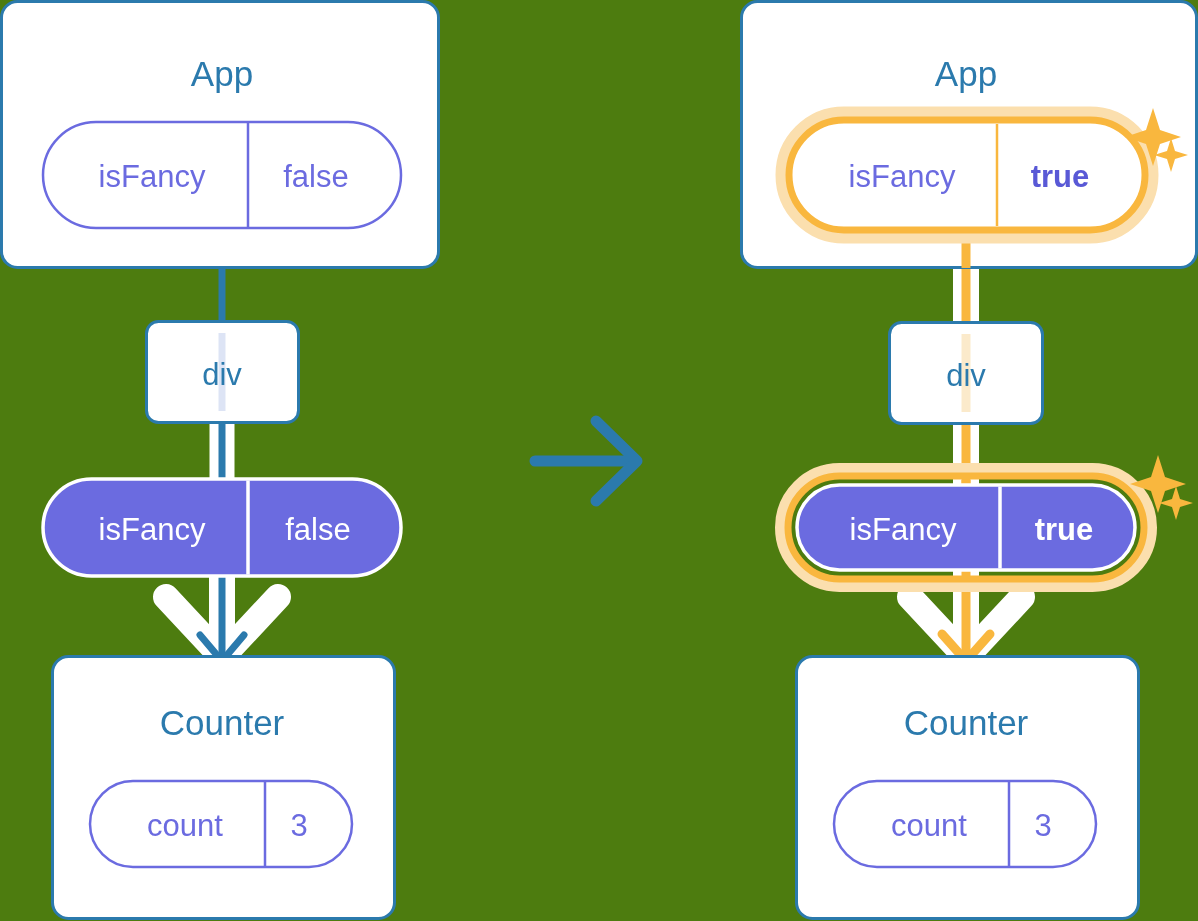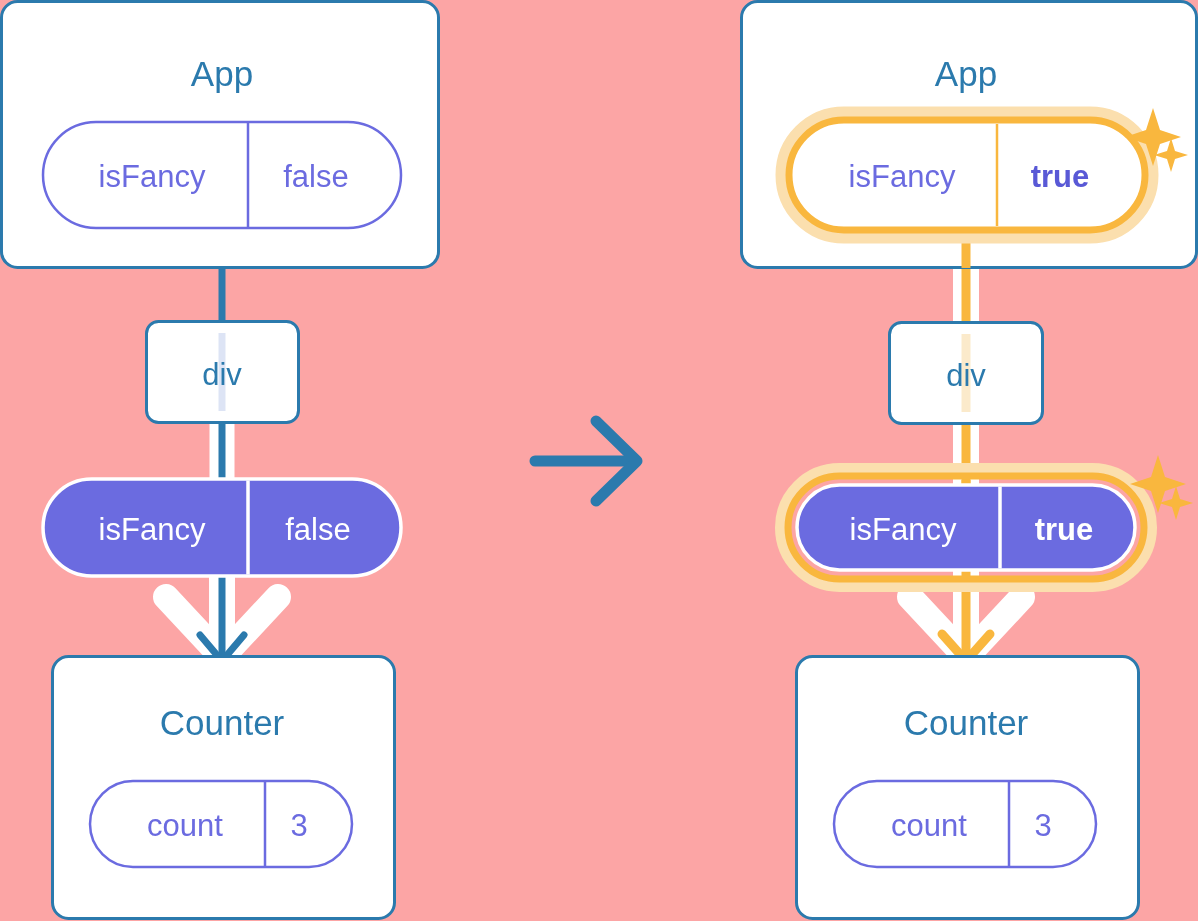--- a/index.html
+++ b/index.html
@@ -10,21 +10,21 @@
   body {
     width: 1198px;
     height: 921px;
     overflow: hidden;
     font-family: "Liberation Sans", sans-serif;
   }
   #stage {
     position: relative;
     width: 1198px;
     height: 921px;
-    background: #fca5a5;
+    background: #4d7c0f;
   }
   #stage svg {
     position: absolute;
     left: 0;
     top: 0;
   }
   .card-title {
     font-size: 35px;
     fill: #2b7aad;
     font-family: "Liberation Sans", sans-serif;

